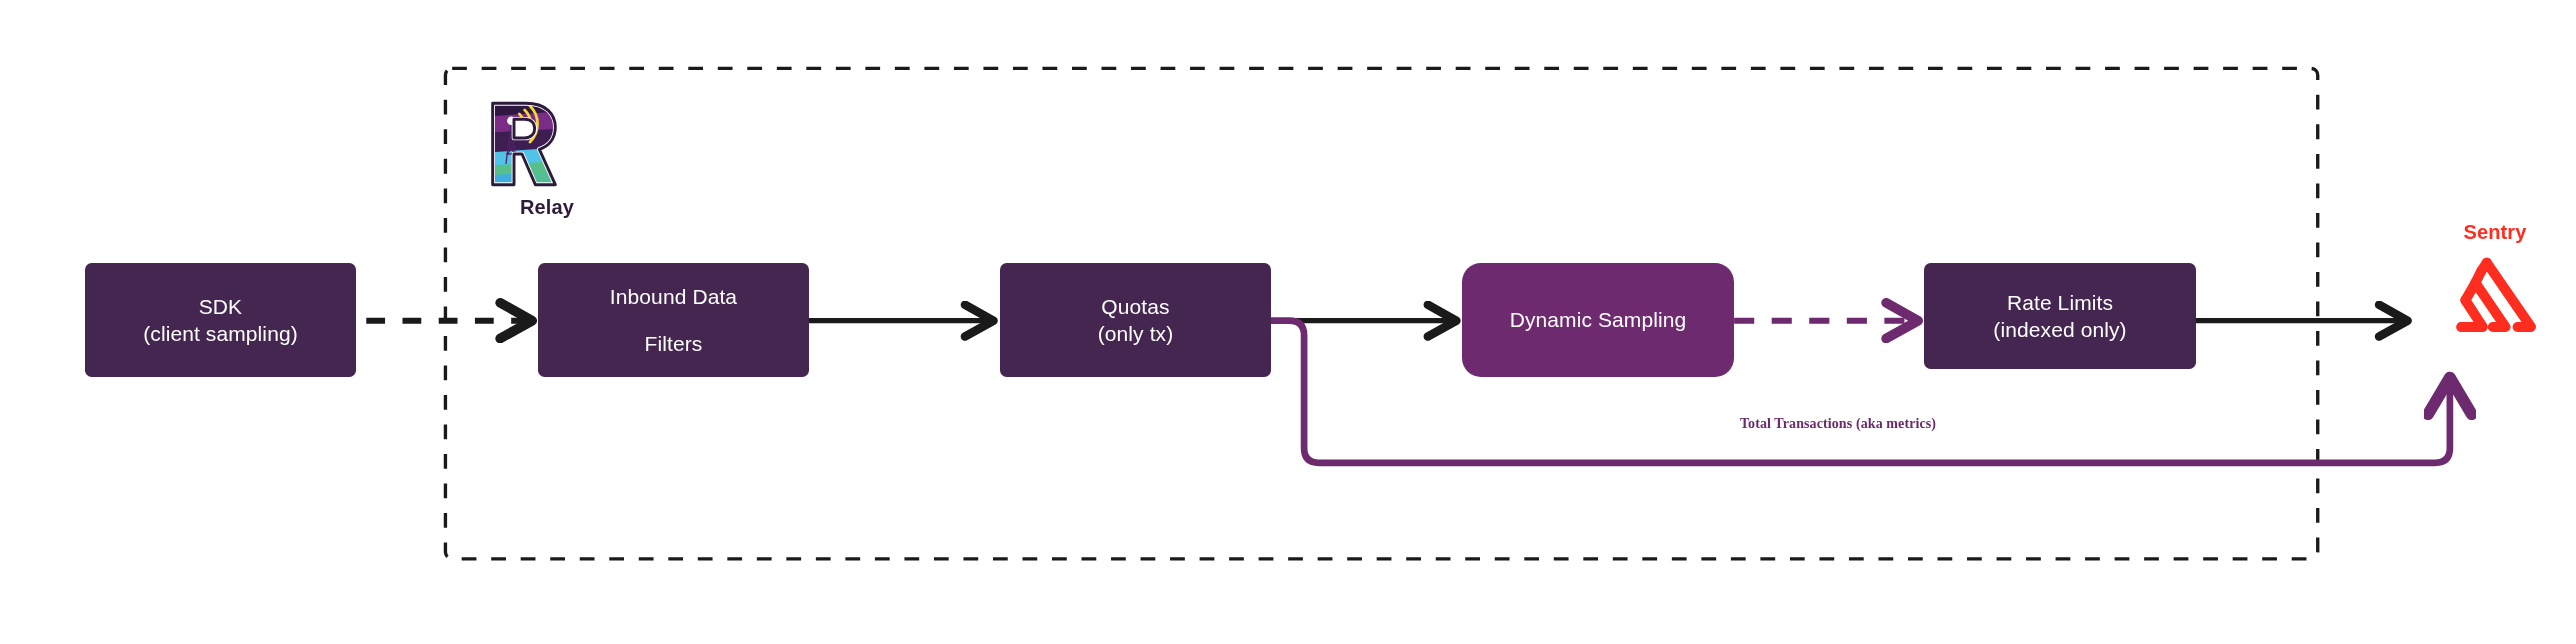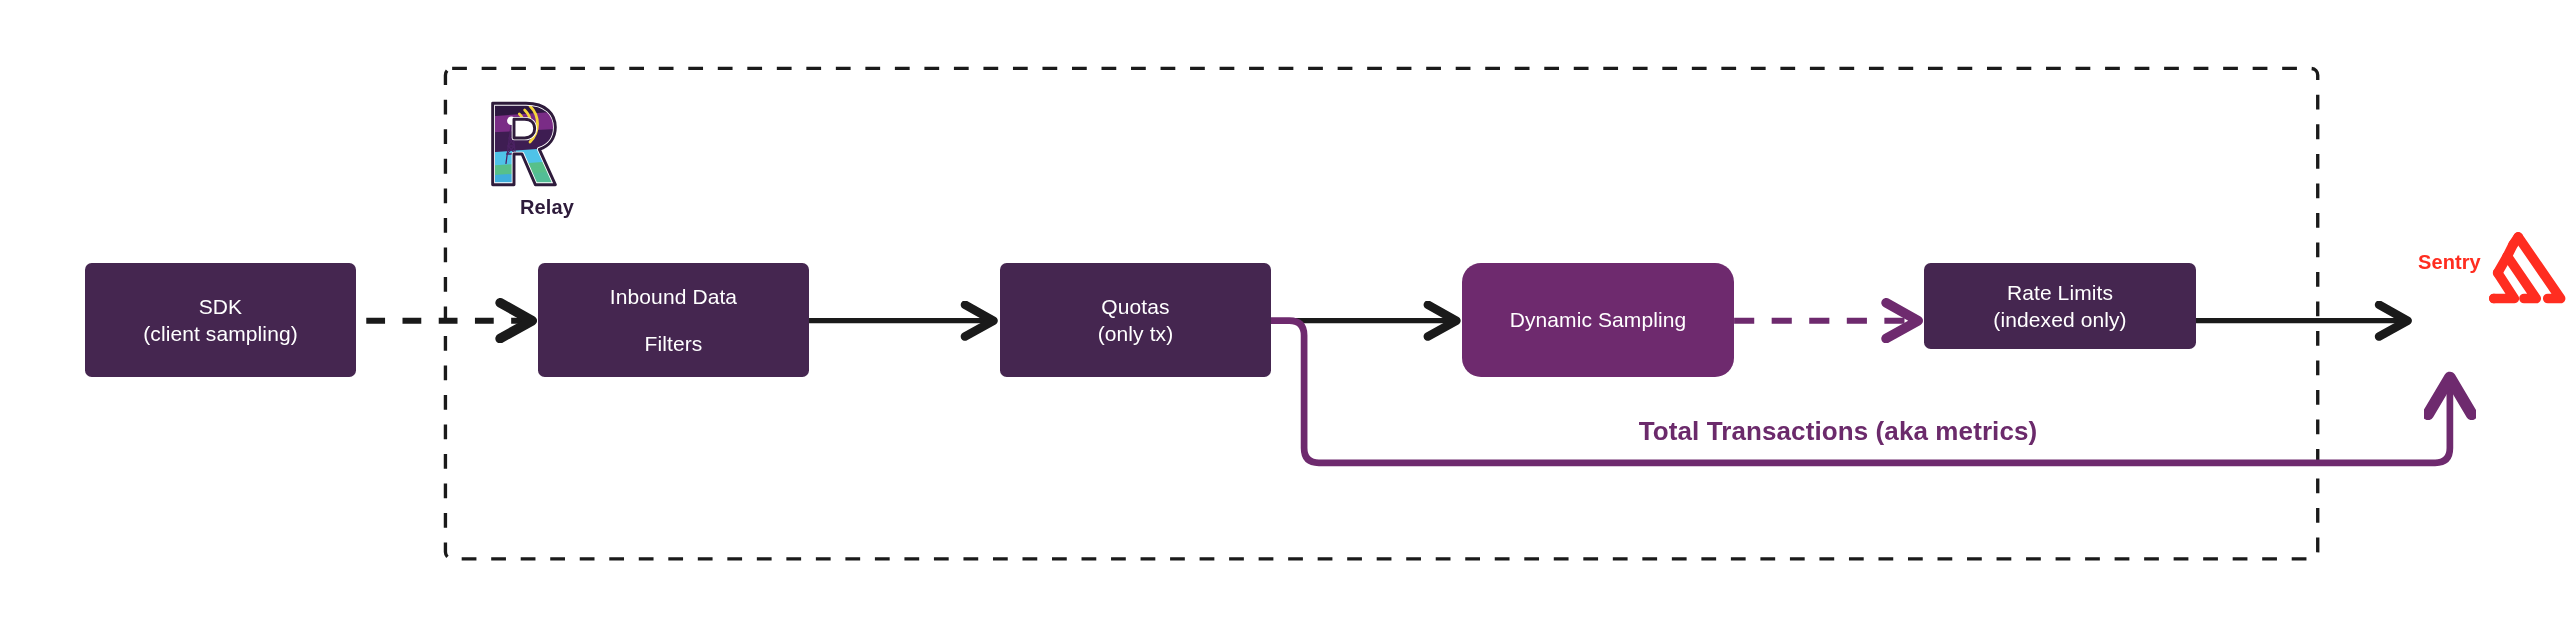--- a/index.html
+++ b/index.html
@@ -43,21 +43,21 @@
   }
   .node-line { display: block; white-space: nowrap; }
 
   .node.dark  { background: #452650; }
   .node.light { background: #6E2A6E; }
 
   #node-sdk      { left: 85px;  top: 263px; width: 271px; height: 114px; }
   #node-filters  { left: 538px;  top: 263px; width: 271px; height: 114px; gap: 20px; }
   #node-quotas   { left: 1000px; top: 263px; width: 271px; height: 114px; }
   #node-sampling { left: 1462px; top: 263px; width: 272px; height: 114px; border-radius: 19px; }
-  #node-limits   { left: 1924px; top: 263px; width: 272px; height: 86px; }
+  #node-limits   { left: 1924px; top: 263px; width: 272px; height: 106px; }
 
   
   #relay-group {
     position: absolute;
     left: 467px;
     top: 99px;
     width: 114px;
     display: flex;
     flex-direction: column;
     align-items: center;
@@ -72,43 +72,45 @@
     margin-left: 46px;
   }
 
   
   #sentry-group {
     position: absolute;
     left: 2418px;
     top: 221px;
     width: 154px;
     display: flex;
+    flex-direction: column;
     align-items: center;
   }
   #sentry-label {
     font-size: 20px;
     font-weight: 700;
     color: #FF2D20;
     letter-spacing: 0.1px;
     margin-bottom: 4px;
   }
   #sentry-logo { width: 95px; height: 87px; display: block; }
 
   
   #branch-label {
     position: absolute;
     left: 1610px;
     top: 416px;
     width: 456px;
     text-align: center;
-    font-size: 26px;
+    font-size: 14px;
     font-weight: 700;
     color: #6B2A6B;
     letter-spacing: 0.1px;
     white-space: nowrap;
+    font-family: Liberation Serif, serif;
   }
 </style>
 </head>
 <body>
 
 <div id="canvas">
 
   <svg class="svg-layer" viewBox="0 0 3840 960" xmlns="http://www.w3.org/2000/svg">
     <defs>
       <marker id="arrow-black" viewBox="0 0 12 12" refX="9.4" refY="6" markerWidth="7.4" markerHeight="7.4" orient="auto-start-reverse">

